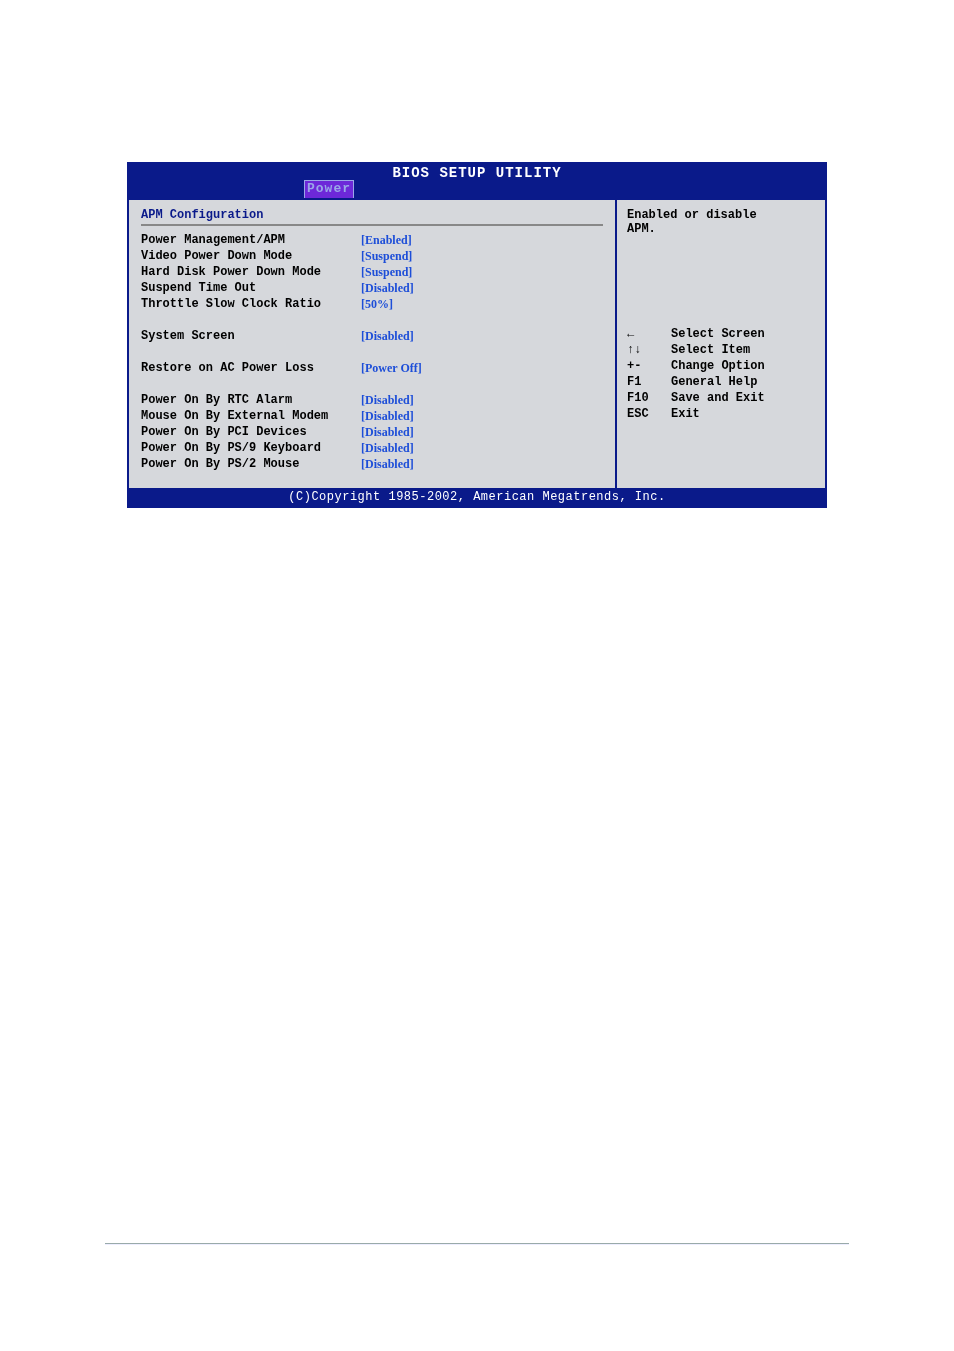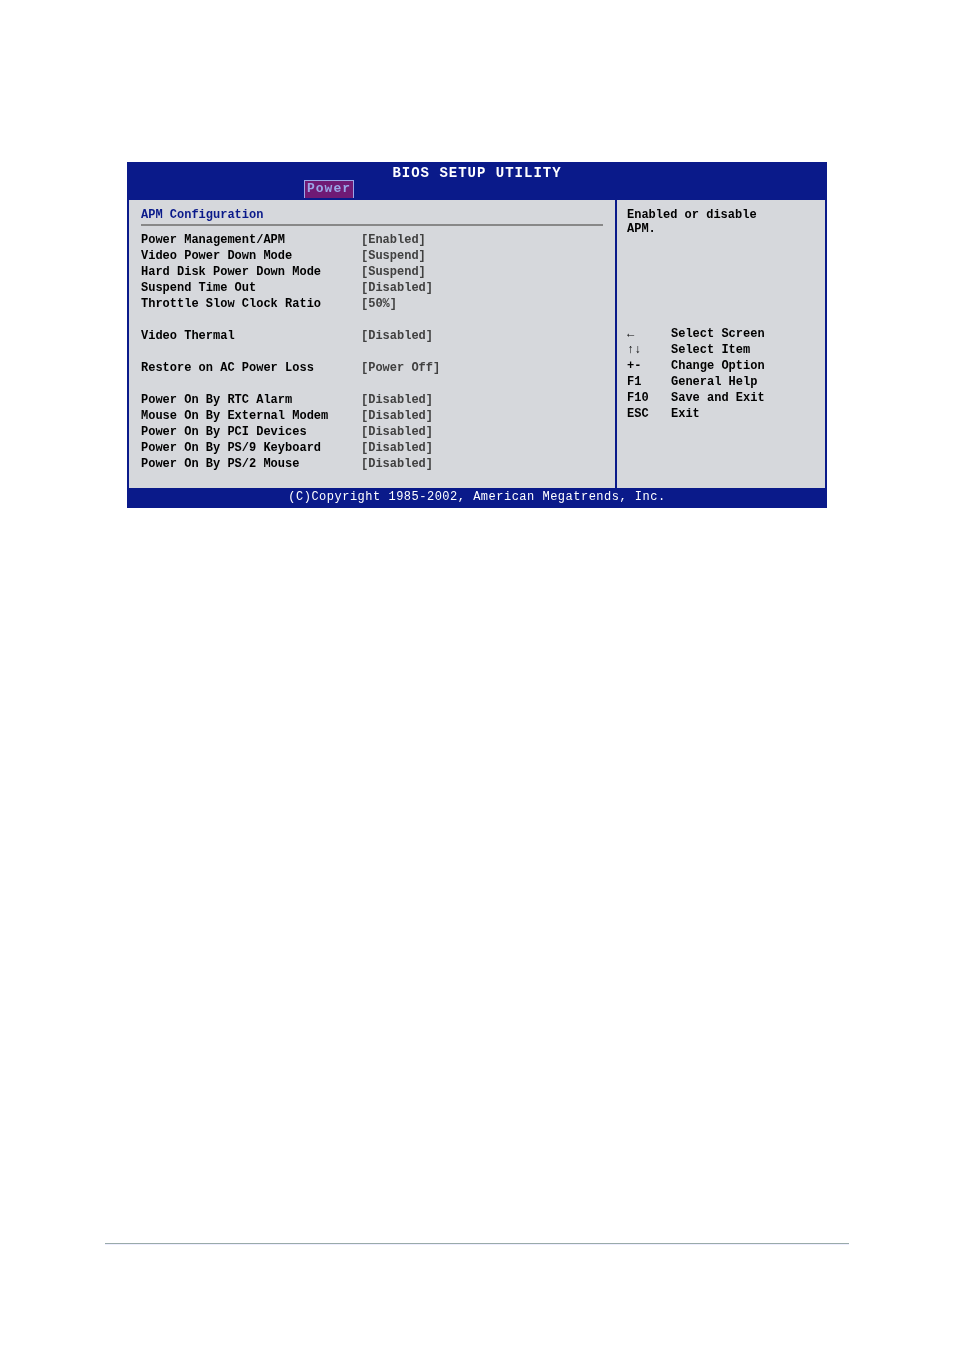--- a/index.html
+++ b/index.html
@@ -36,21 +36,21 @@
       position: absolute;
       left: 50%;
       transform: translateX(-50%);
       top: 1px;
       letter-spacing: 1px;
     }
     .tab-label {
       position: absolute;
       left: 175px;
       top: 16px;
-      background: #701a75;
+      background: #6d28d9;
       color: #9aa6e8;
       font-weight: bold;
       font-size: 13px;
       padding: 0 2px 2px 2px;
       border-top: 1px solid #9aa6e8;
       border-left: 1px solid #9aa6e8;
       border-right: 1px solid #9aa6e8;
       letter-spacing: 1px;
       text-align: center;
     }
@@ -85,21 +85,22 @@
     }
     .setting-row {
       display: flex;
       line-height: 16px;
     }
     .setting-label {
       width: 220px;
       white-space: nowrap;
     }
     .setting-value {
-      color: #404040;
+      color: #1d4ed8;
+      font-family: Liberation Serif, serif;
     }
     .group-gap {
       height: 16px;
     }
     .help-text {
       margin-bottom: 90px;
     }
     .nav-row {
       display: flex;
       line-height: 16px;
@@ -163,21 +164,21 @@
           <span class="setting-value">[Disabled]</span>
         </div>
         <div class="setting-row">
           <span class="setting-label">Throttle Slow Clock Ratio</span>
           <span class="setting-value">[50%]</span>
         </div>
 
         <div class="group-gap"></div>
 
         <div class="setting-row">
-          <span class="setting-label">Video Thermal</span>
+          <span class="setting-label">System Screen</span>
           <span class="setting-value">[Disabled]</span>
         </div>
 
         <div class="group-gap"></div>
 
         <div class="setting-row">
           <span class="setting-label">Restore on AC Power Loss</span>
           <span class="setting-value">[Power Off]</span>
         </div>
 

